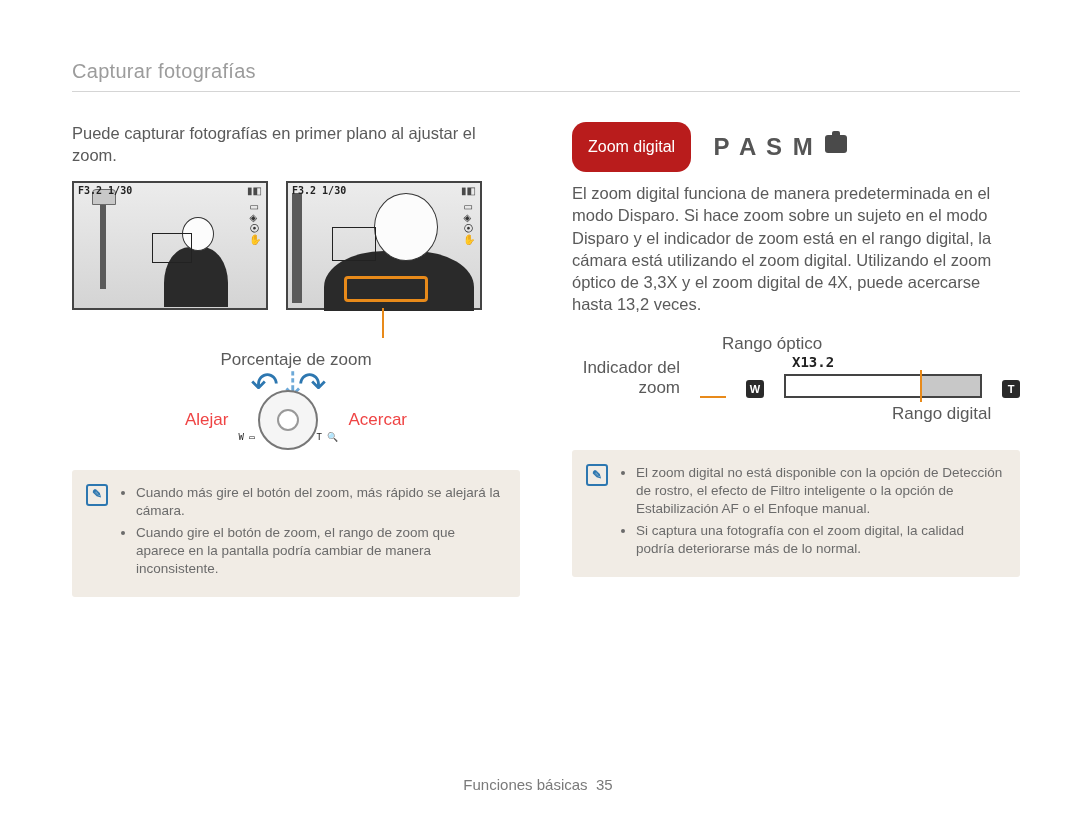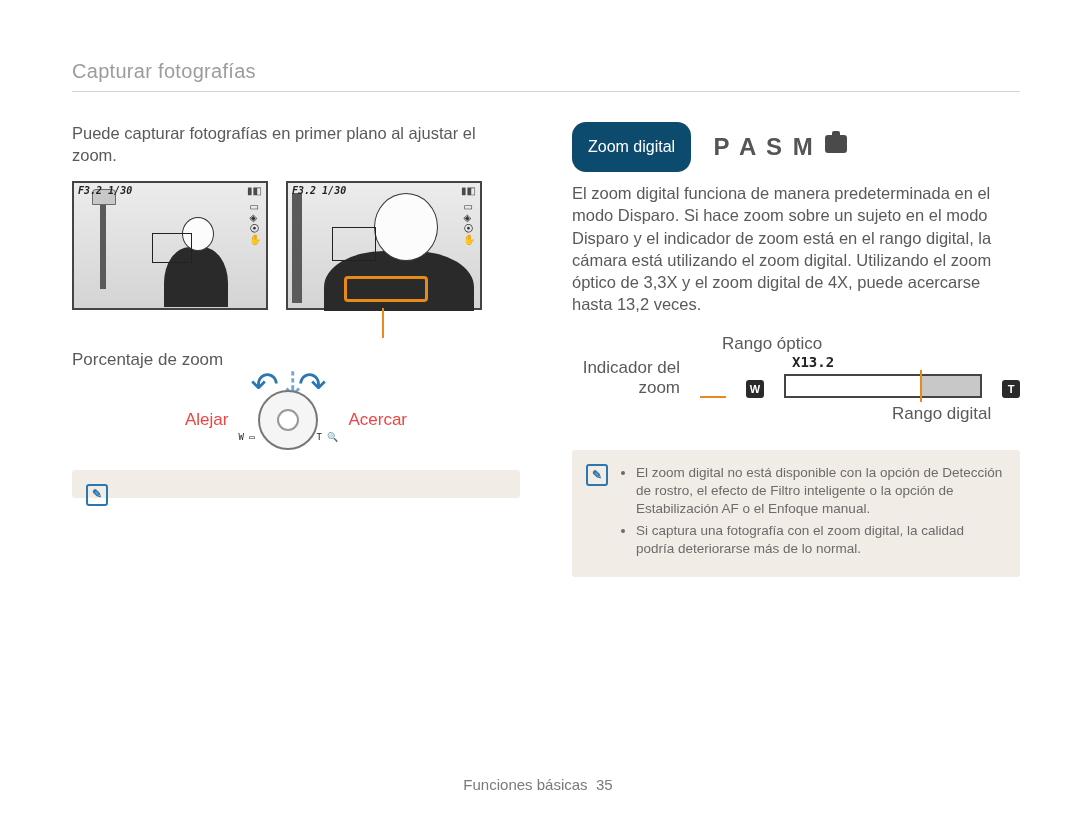--- a/index.html
+++ b/index.html
@@ -52,21 +52,21 @@
     width: 192px;
     height: 125px;
     border: 2px solid #444;
     background: #ddd;
     position: relative;
     box-shadow: 0 0 0 1px #fff inset;
   }
   .shot-top {
     position: absolute; top: 2px; left: 4px;
     font-family: monospace; font-size: 10px;
-    font-weight: bold; color: #222; font-style: italic;
+    font-weight: bold; color: #222;
   }
   .shot-top-right { position:absolute; top:2px; right:4px; font-size:10px;}
   .shot-scene {
     position: absolute; inset: 0;
     background: linear-gradient(#ececec, #d4d4d4);
   }
   .shot-scene::before {
     content: "";
     position: absolute;
     background: #bcbcbc;
@@ -78,21 +78,21 @@
   .shot-lamp { position:absolute; border-radius:4px 4px 0 0; background:#c8c8c8; border:1px solid #6a6a6a; }
   .shot-target {
     position:absolute; border:1px solid #222; background:transparent;
   }
   .shot-icons {
     position:absolute; right:4px; top:18px; font-size:10px; display:flex; flex-direction:column; gap:4px; color:#333;
   }
   .zoom-box { position:absolute; left:56px; bottom:6px; width:78px; height:20px; border:3px solid #e88a1a; border-radius:4px;}
   .leader-v { position:absolute; width:0; border-left:2px solid #e88a1a; }
 
-  .caption { text-align:left; font-size:17px; color:#5a5a5a; margin:6px 0 20px; }
+  .caption { text-align:center; font-size:17px; color:#5a5a5a; margin:6px 0 20px; }
 
   .dial-row {
     display:flex; align-items:center; justify-content:center; gap:30px; margin-bottom:20px;
     position:relative;
   }
   .dial {
     width:56px; height:56px; border:2px solid #777; border-radius:50%;
     position:relative; background:#f5f5f5;
   }
   .dial-knob { position:absolute; left:50%; top:50%; transform:translate(-50%,-50%); width:18px; height:18px; border:2px solid #999; border-radius:50%; background:#fff; }
@@ -112,21 +112,21 @@
   .note-icon {
     position:absolute; left:14px; top:14px; width:18px; height:18px;
     border:2px solid #2d77b0; border-radius:3px; color:#2d77b0;
     display:flex; align-items:center; justify-content:center; font-size:12px; font-weight:bold;
   }
   .note-box ul { margin:0; padding-left:16px; }
   .note-box li { margin-bottom:4px; }
 
   
   .pill {
-    display:inline-block; background:#0c4a6e; color:#fff; font-size:16px;
+    display:inline-block; background:#b91c1c; color:#fff; font-size:16px;
     padding:16px 16px; border-radius:14px; vertical-align:middle;
   }
   .modes { display:inline-flex; gap:10px; margin-left:18px; vertical-align:middle;
     font-family: "Arial Black", Arial, sans-serif; font-weight:bold; color:#555; font-size:24px; letter-spacing:2px; }
   .modes .scene { width:22px; height:18px; background:#4a4a4a; border-radius:3px; display:inline-block; position:relative; top:2px;}
   .modes .scene::before { content:""; position:absolute; left:7px; top:-4px; width:8px; height:4px; background:#4a4a4a; border-radius:2px 2px 0 0;}
 
   .range-diagram { margin:18px 0 26px; position:relative; font-size:17px; color:#5a5a5a;}
   .rd-top { margin-left:150px; margin-bottom:4px; }
   .rd-bar-row { display:flex; align-items:flex-end; gap:20px; }
@@ -194,20 +194,24 @@
             <div class="dial-knob"></div>
             <span class="dial-label dl-l"><span>W</span> ▭</span>
             <span class="dial-label dl-r"><span>T</span> 🔍</span>
           </div>
         </div>
         <span class="side-label">Acercar</span>
       </div>
 
       <div class="note-box">
         <div class="note-icon">✎</div>
+        <ul>
+          <li>Cuando más gire el botón del zoom, más rápido se alejará la cámara.</li>
+          <li>Cuando gire el botón de zoom, el rango de zoom que aparece en la pantalla podría cambiar de manera inconsistente.</li>
+        </ul>
       </div>
     </div>
 
     <div class="col">
       <div style="margin-bottom:10px;">
         <span class="pill">Zoom digital</span>
         <span class="modes">
           <span>P A S M</span>
           <span class="scene"></span>
         </span>

